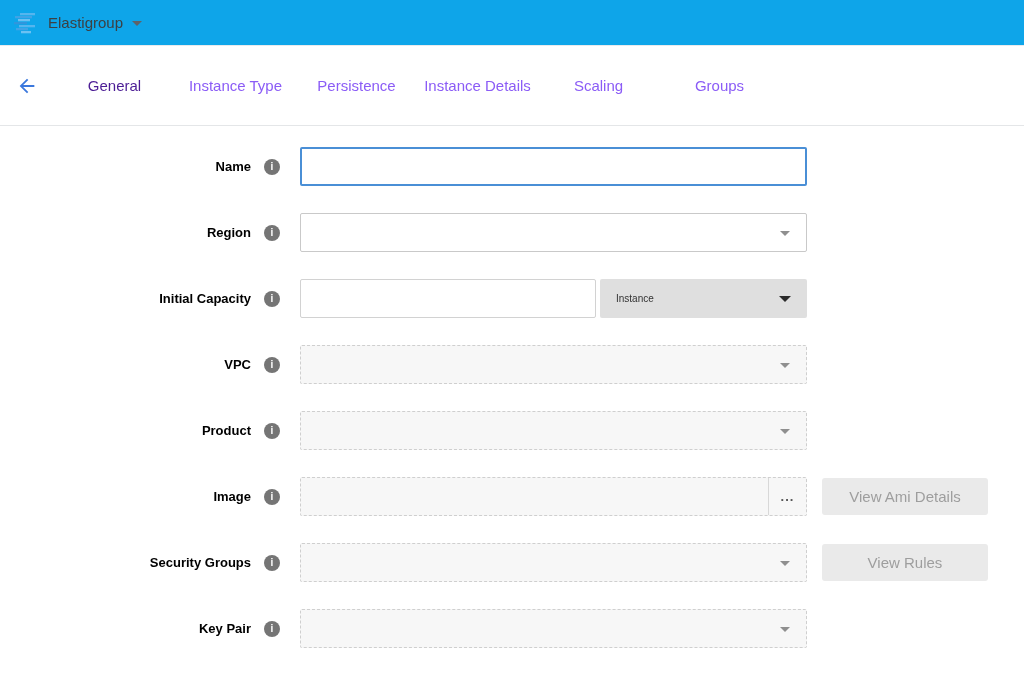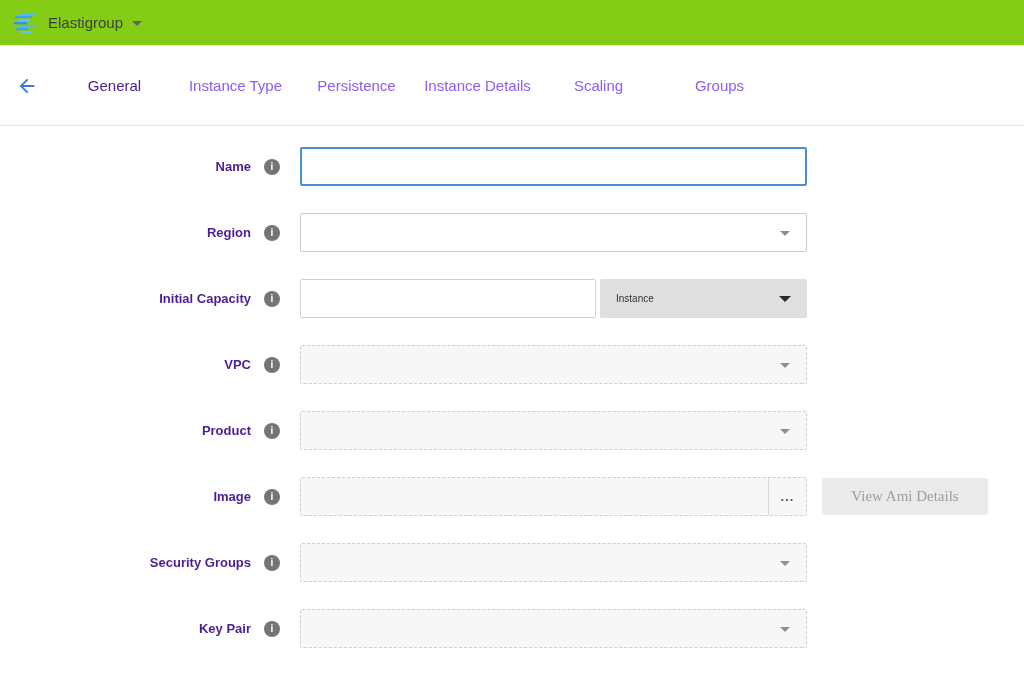--- a/index.html
+++ b/index.html
@@ -2,21 +2,21 @@
 <html><head>
 <meta charset="utf-8">
 <style>
   * { margin: 0; padding: 0; box-sizing: border-box; }
   html, body { width: 1024px; height: 688px; background: #ffffff; overflow: hidden; }
   body { font-family: "Liberation Sans", sans-serif; color: #3c4043; }
 
   
   .app-header {
     height: 46px; display: flex; align-items: center;
-    padding-left: 13px; border-bottom: 1px solid #e8eaed; background: #84cc16;
+    padding-left: 13px; border-bottom: 1px solid #e8eaed; background: #0ea5e9;
   }
   .logo { width: 26px; height: 24px; margin-right: 9px; }
   .app-name { font-size: 15px; color: #3c4043; }
   .header-caret {
     width: 0; height: 0; margin-left: 9px; margin-top: 2px;
     border-left: 5px solid transparent; border-right: 5px solid transparent;
     border-top: 5px solid #5f6368;
   }
 
   
@@ -28,21 +28,21 @@
   .tab { width: 121px; text-align: center; font-size: 15px; color: #8b5cf6; cursor: pointer; }
   .tab.active { color: #4c1d95; }
 
   
   .form-area { padding-top: 21px; }
   .row { display: flex; align-items: center; height: 39px; margin-bottom: 27px; }
   .label-group {
     width: 300px; display: flex; justify-content: flex-end; align-items: center;
     padding-right: 20px; flex: none;
   }
-  .label { font-size: 13px; font-weight: bold; color: #4c1d95; margin-right: 13px; white-space: nowrap; }
+  .label { font-size: 13px; font-weight: bold; color: #000000; margin-right: 13px; white-space: nowrap; }
   .info-icon {
     width: 16px; height: 16px; border-radius: 50%; background: #757575;
     color: #fff; display: flex; align-items: center; justify-content: center;
     font-size: 10px; font-weight: bold; flex: none; cursor: pointer;
   }
 
   .control { position: relative; height: 39px; }
   .w-full { width: 507px; }
 
   .text-input {
@@ -85,21 +85,21 @@
   .image-value { flex: 1; }
   .browse-box {
     width: 38px; border-left: 1px solid #d8d8d8; display: flex;
     align-items: center; justify-content: center; font-size: 13px;
     font-weight: bold; color: #555; letter-spacing: 1px; cursor: pointer;
   }
 
   .side-btn {
     margin-left: 15px; width: 166px; height: 37px; border: none; border-radius: 3px;
     background: #eaeaea; color: #9e9e9e; font-size: 15px; cursor: pointer;
-    font-family: Liberation Serif, serif;
+    font-family: Liberation Sans, sans-serif;
   }
 </style>
 </head>
 <body>
 
 <div class="app-header">
   <svg class="logo" viewBox="0 0 26 24">
     <rect x="7" y="2" width="15" height="2.3" fill="#55b5ee"></rect>
     <rect x="2" y="5" width="17" height="2.3" fill="#3fa3e6"></rect>
     <rect x="5" y="8" width="12" height="2.3" fill="#6cc1f2"></rect>
@@ -212,20 +212,21 @@
     <div class="label-group">
       <span class="label">Security Groups</span>
       <span class="info-icon">
           <span>i</span>
         </span>
     </div>
     <div class="composite">
       <div class="control w-full select disabled">
         <span class="caret"></span>
       </div>
+      <button class="side-btn">View Rules</button>
     </div>
   </div>
 
   <div class="row">
     <div class="label-group">
       <span class="label">Key Pair</span>
       <span class="info-icon">
           <span>i</span>
         </span>
     </div>

